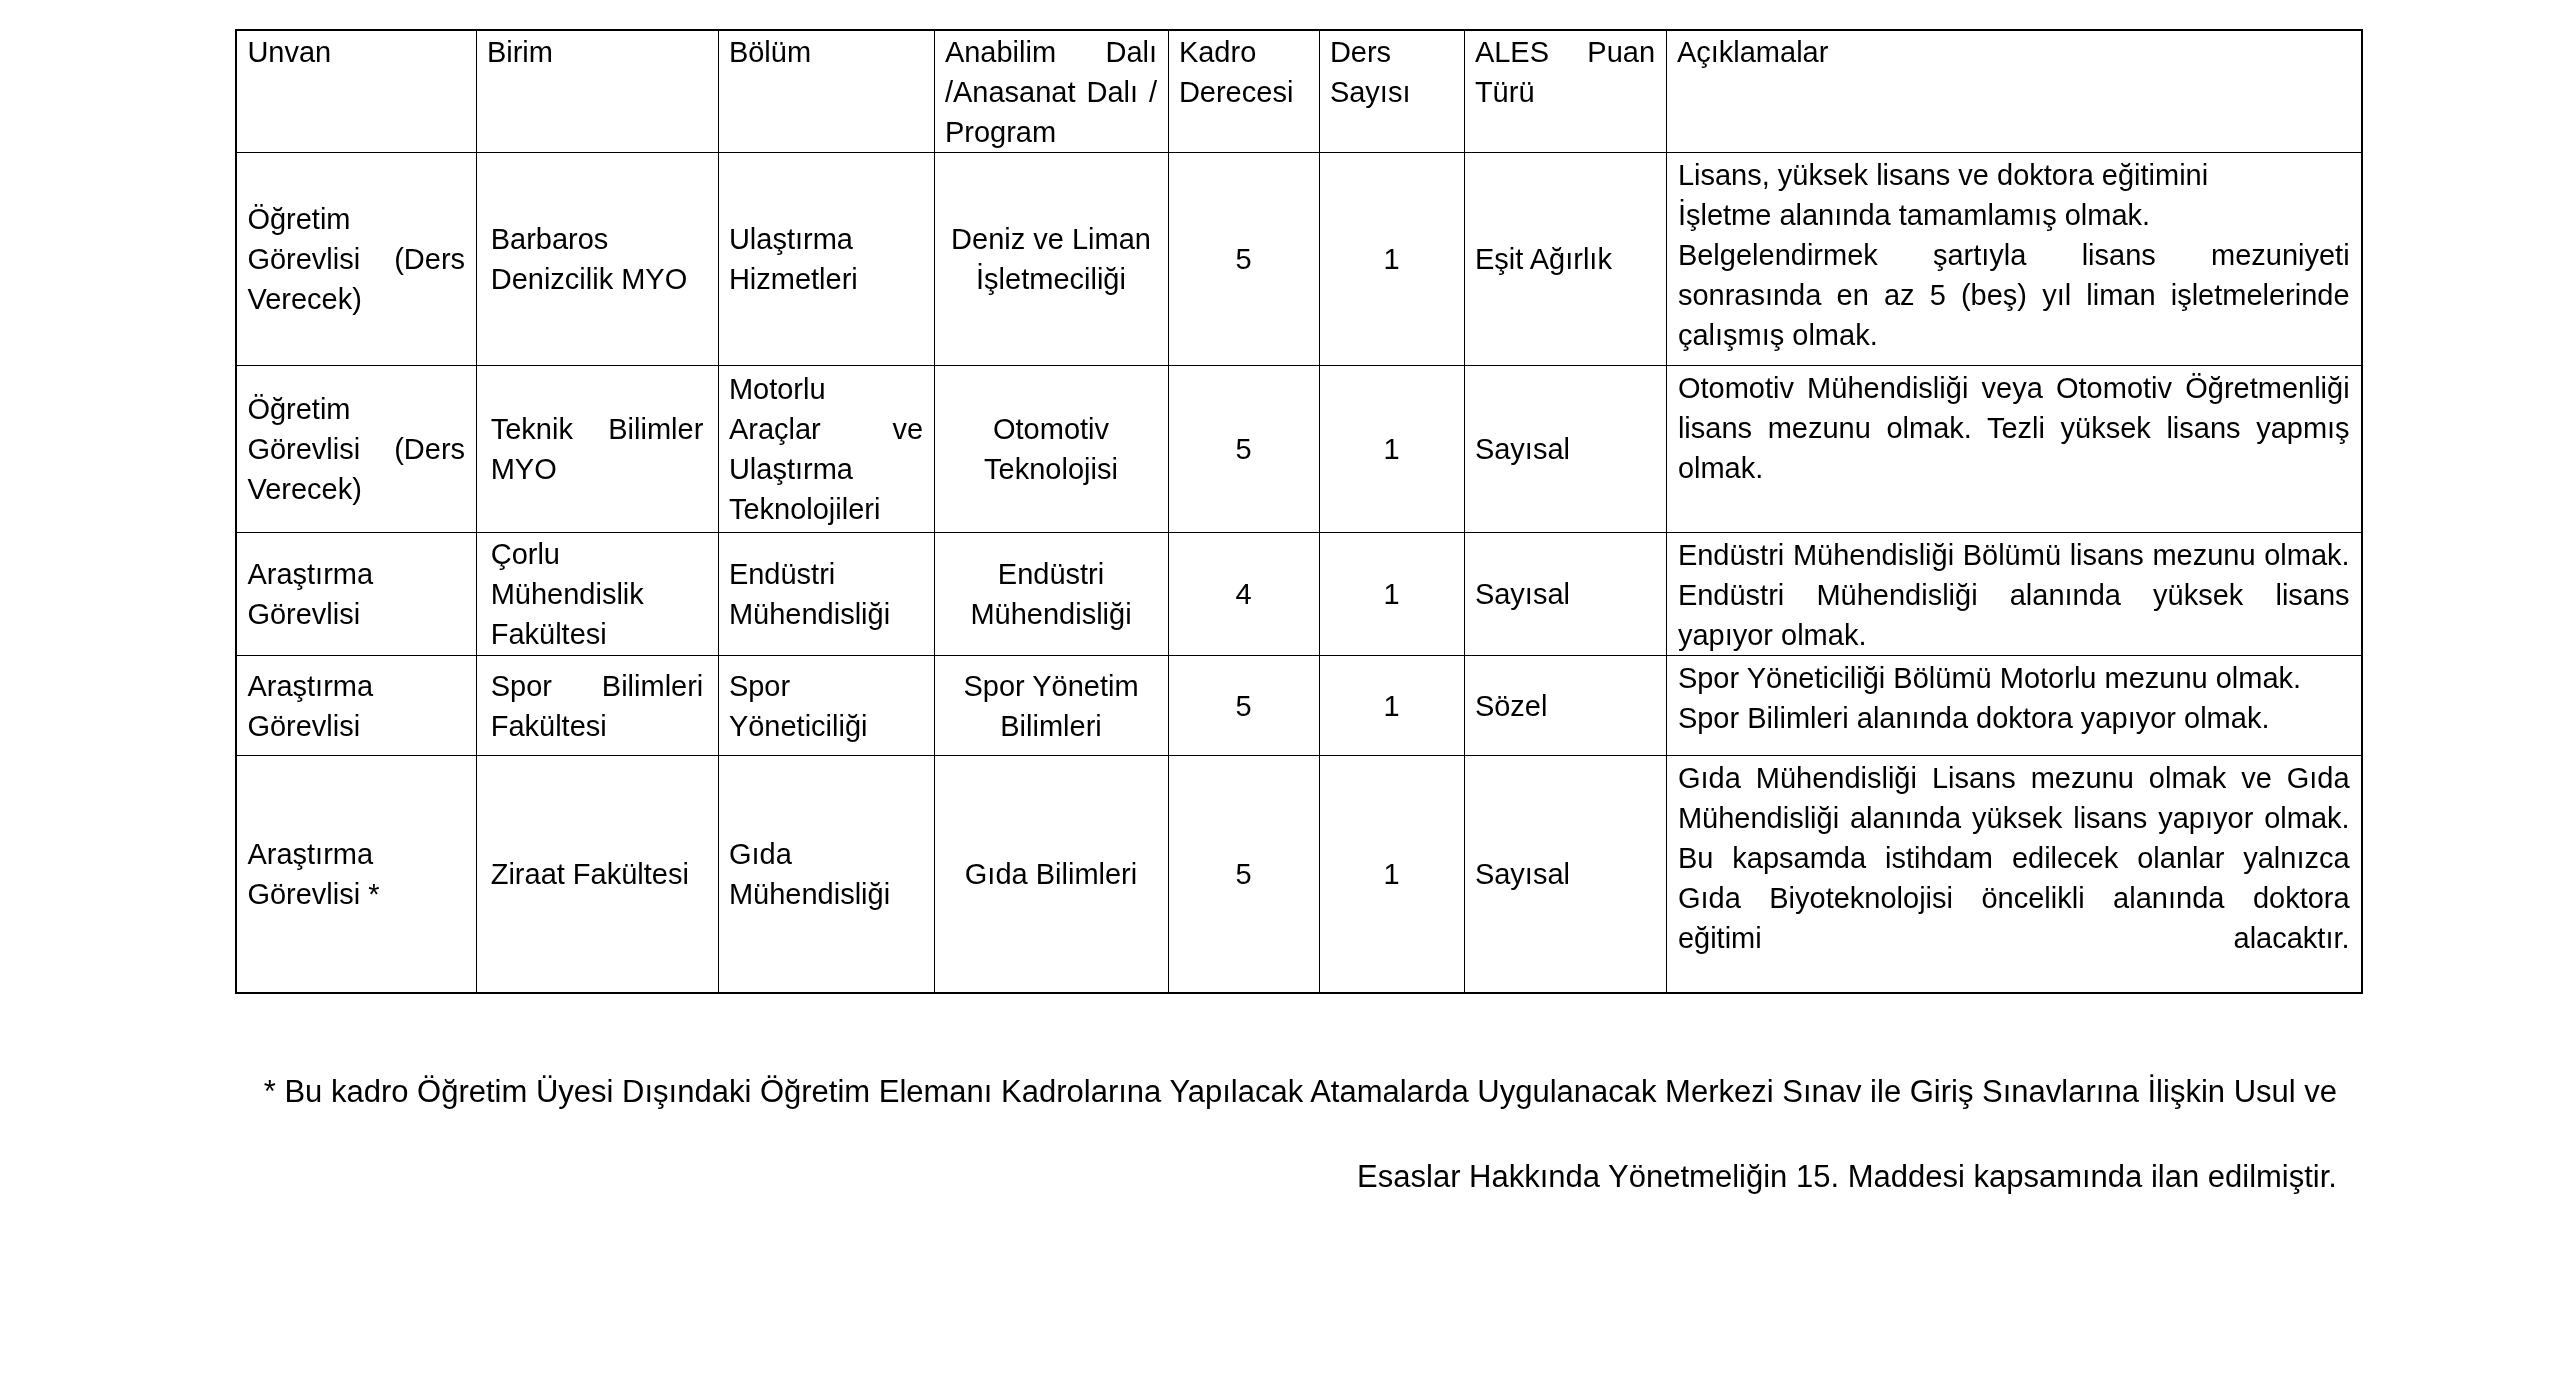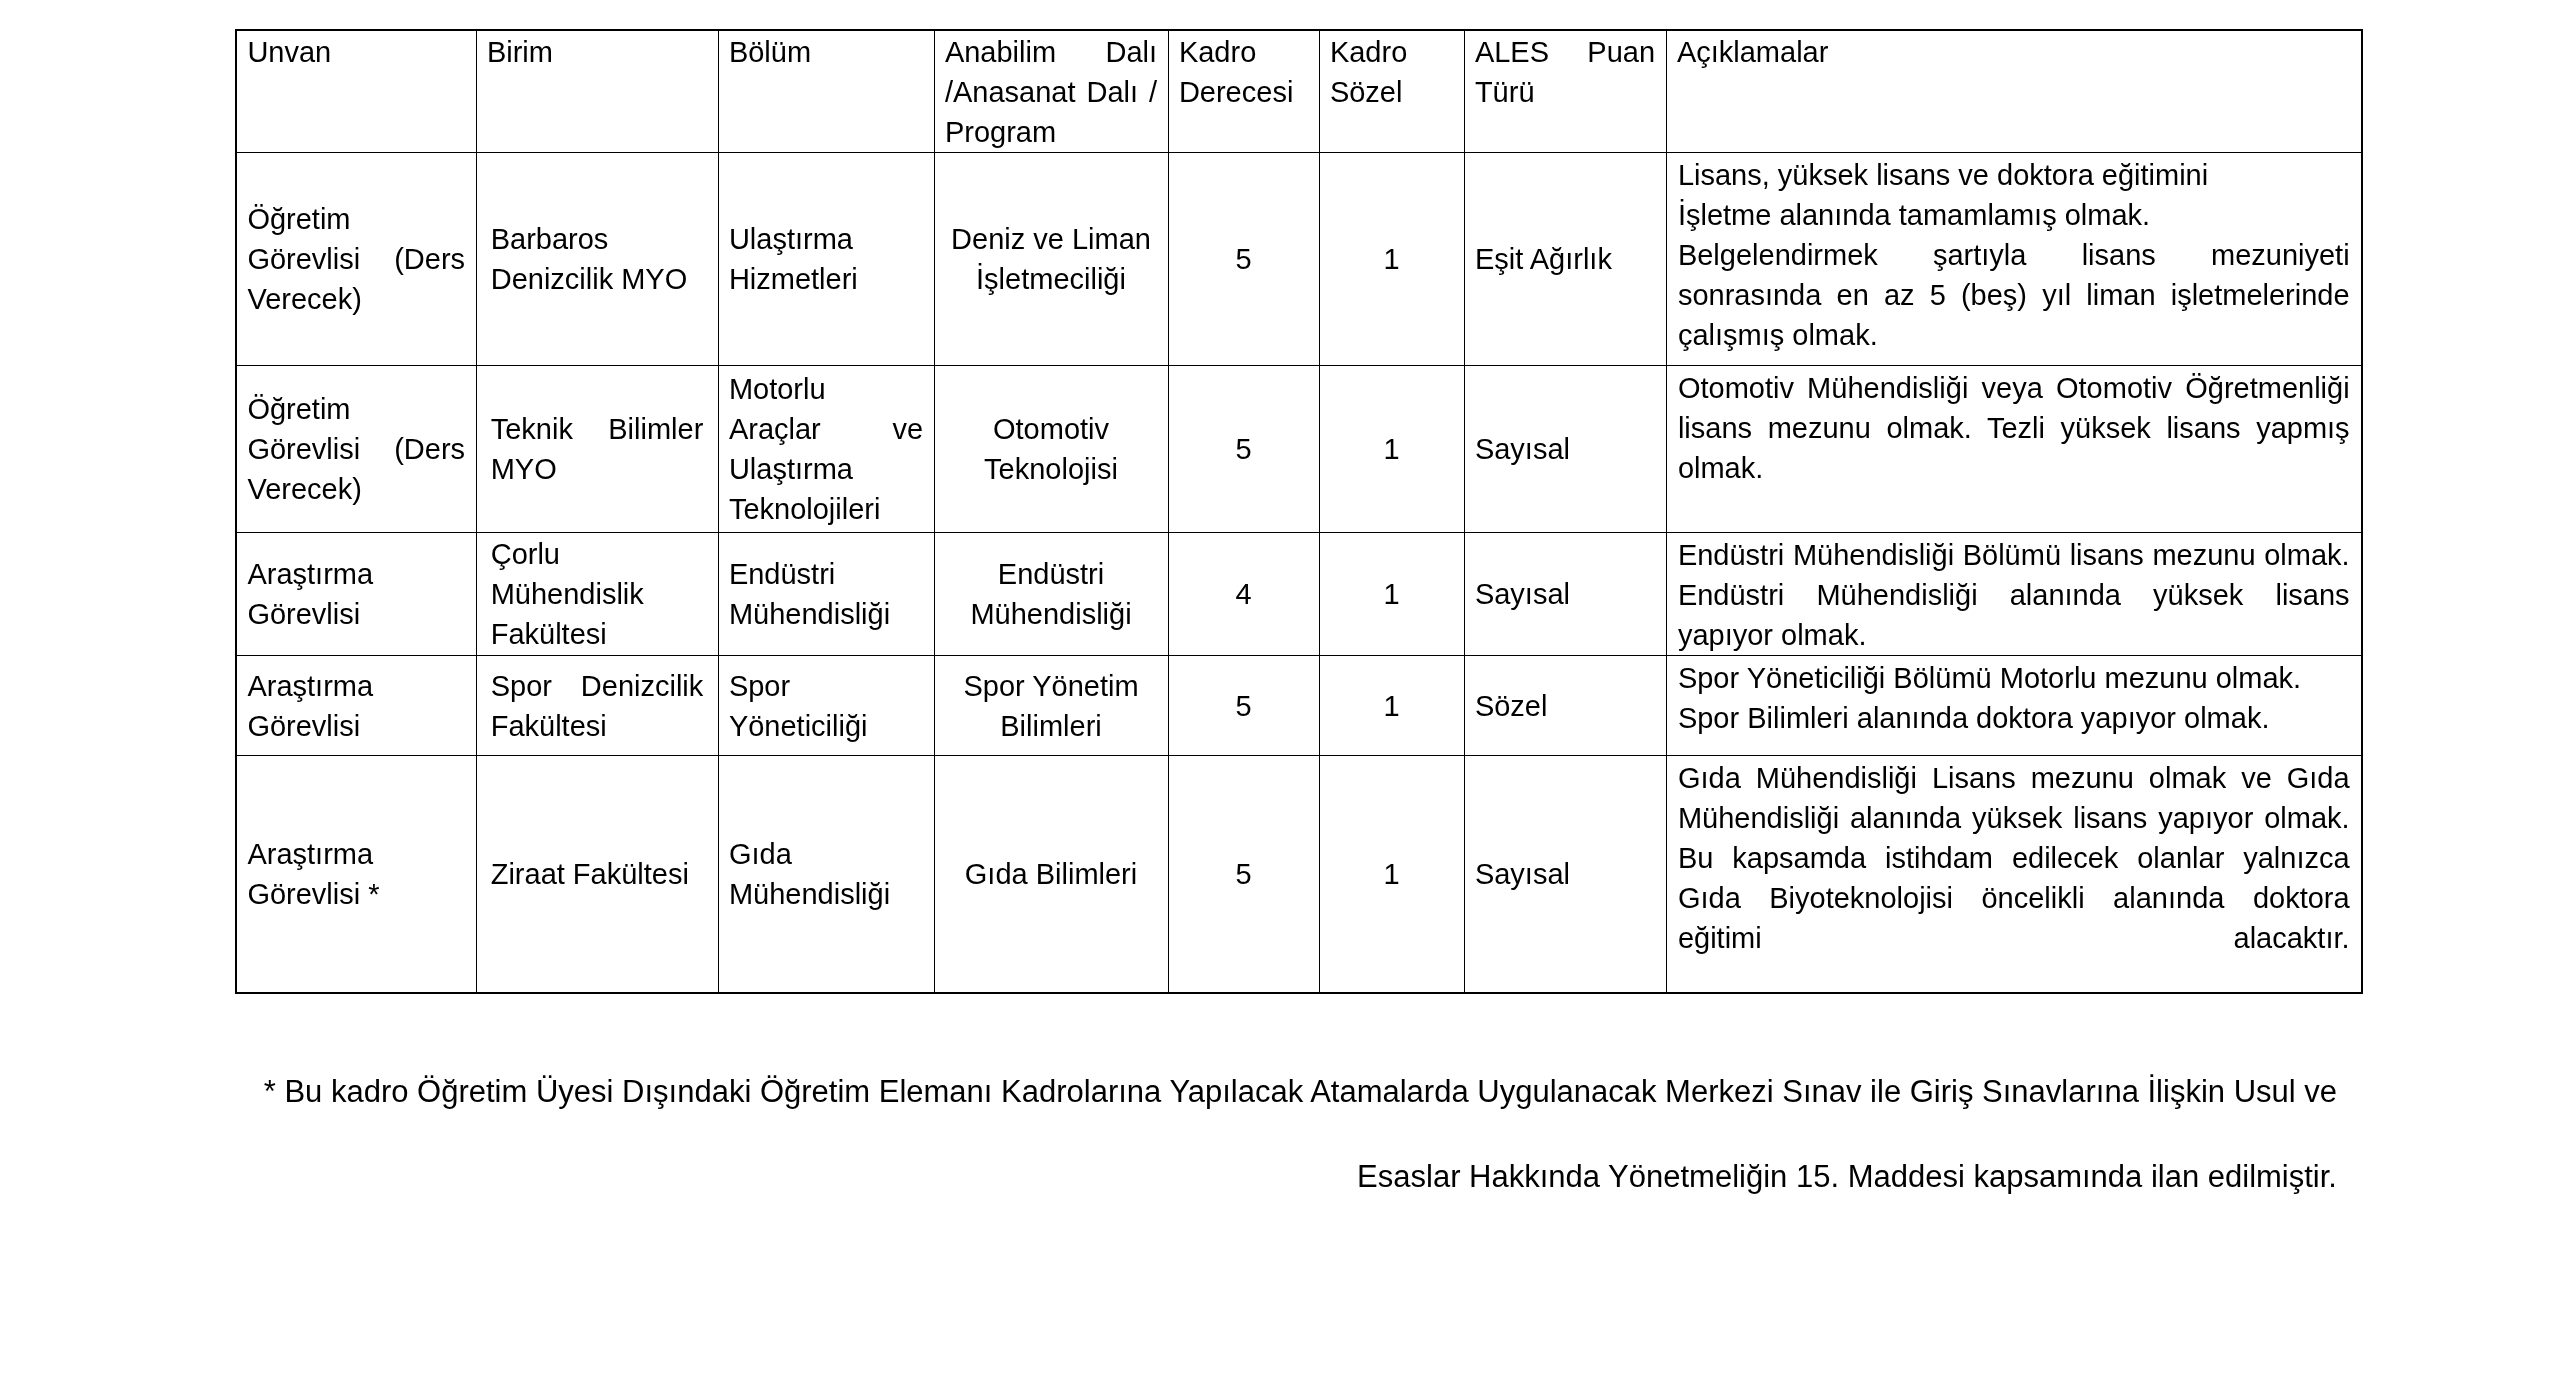--- a/index.html
+++ b/index.html
@@ -93,21 +93,21 @@
       <col style="width:202px">
       <col style="width:696px">
     </colgroup>
     <thead>
       <tr class="r-head">
         <th class="th">Unvan</th>
         <th class="th">Birim</th>
         <th class="th">Bölüm</th>
         <th class="th">Anabilim Dalı /Anasanat Dalı / Program</th>
         <th class="th">Kadro Derecesi</th>
-        <th class="th">Kadro Sözel</th>
+        <th class="th">Ders Sayısı</th>
         <th class="th">ALES Puan Türü</th>
         <th class="th">Açıklamalar</th>
       </tr>
     </thead>
     <tbody>
       <tr class="r1">
         <td class="c-unvan">Öğretim Görevlisi (Ders Verecek)</td>
         <td class="c-birim">Barbaros Denizcilik MYO</td>
         <td class="c-bolum">Ulaştırma Hizmetleri</td>
         <td class="c-anabilim">Deniz ve Liman İşletmeciliği</td>
@@ -133,21 +133,21 @@
         <td class="c-birim">Çorlu Mühendislik Fakültesi</td>
         <td class="c-bolum">Endüstri Mühendisliği</td>
         <td class="c-anabilim">Endüstri Mühendisliği</td>
         <td class="c-num">4</td>
         <td class="c-num">1</td>
         <td class="c-ales">Sayısal</td>
         <td class="c-acik">Endüstri Mühendisliği Bölümü lisans mezunu olmak. Endüstri Mühendisliği alanında yüksek lisans yapıyor olmak.</td>
       </tr>
       <tr class="r4">
         <td class="c-unvan">Araştırma Görevlisi</td>
-        <td class="c-birim">Spor Denizcilik Fakültesi</td>
+        <td class="c-birim">Spor Bilimleri Fakültesi</td>
         <td class="c-bolum">Spor Yöneticiliği</td>
         <td class="c-anabilim">Spor Yönetim Bilimleri</td>
         <td class="c-num">5</td>
         <td class="c-num">1</td>
         <td class="c-ales">Sözel</td>
         <td class="c-acik">Spor Yöneticiliği Bölümü Motorlu mezunu olmak.
 Spor Bilimleri alanında doktora yapıyor olmak.</td>
       </tr>
       <tr class="r5">
         <td class="c-unvan">Araştırma Görevlisi *</td>

